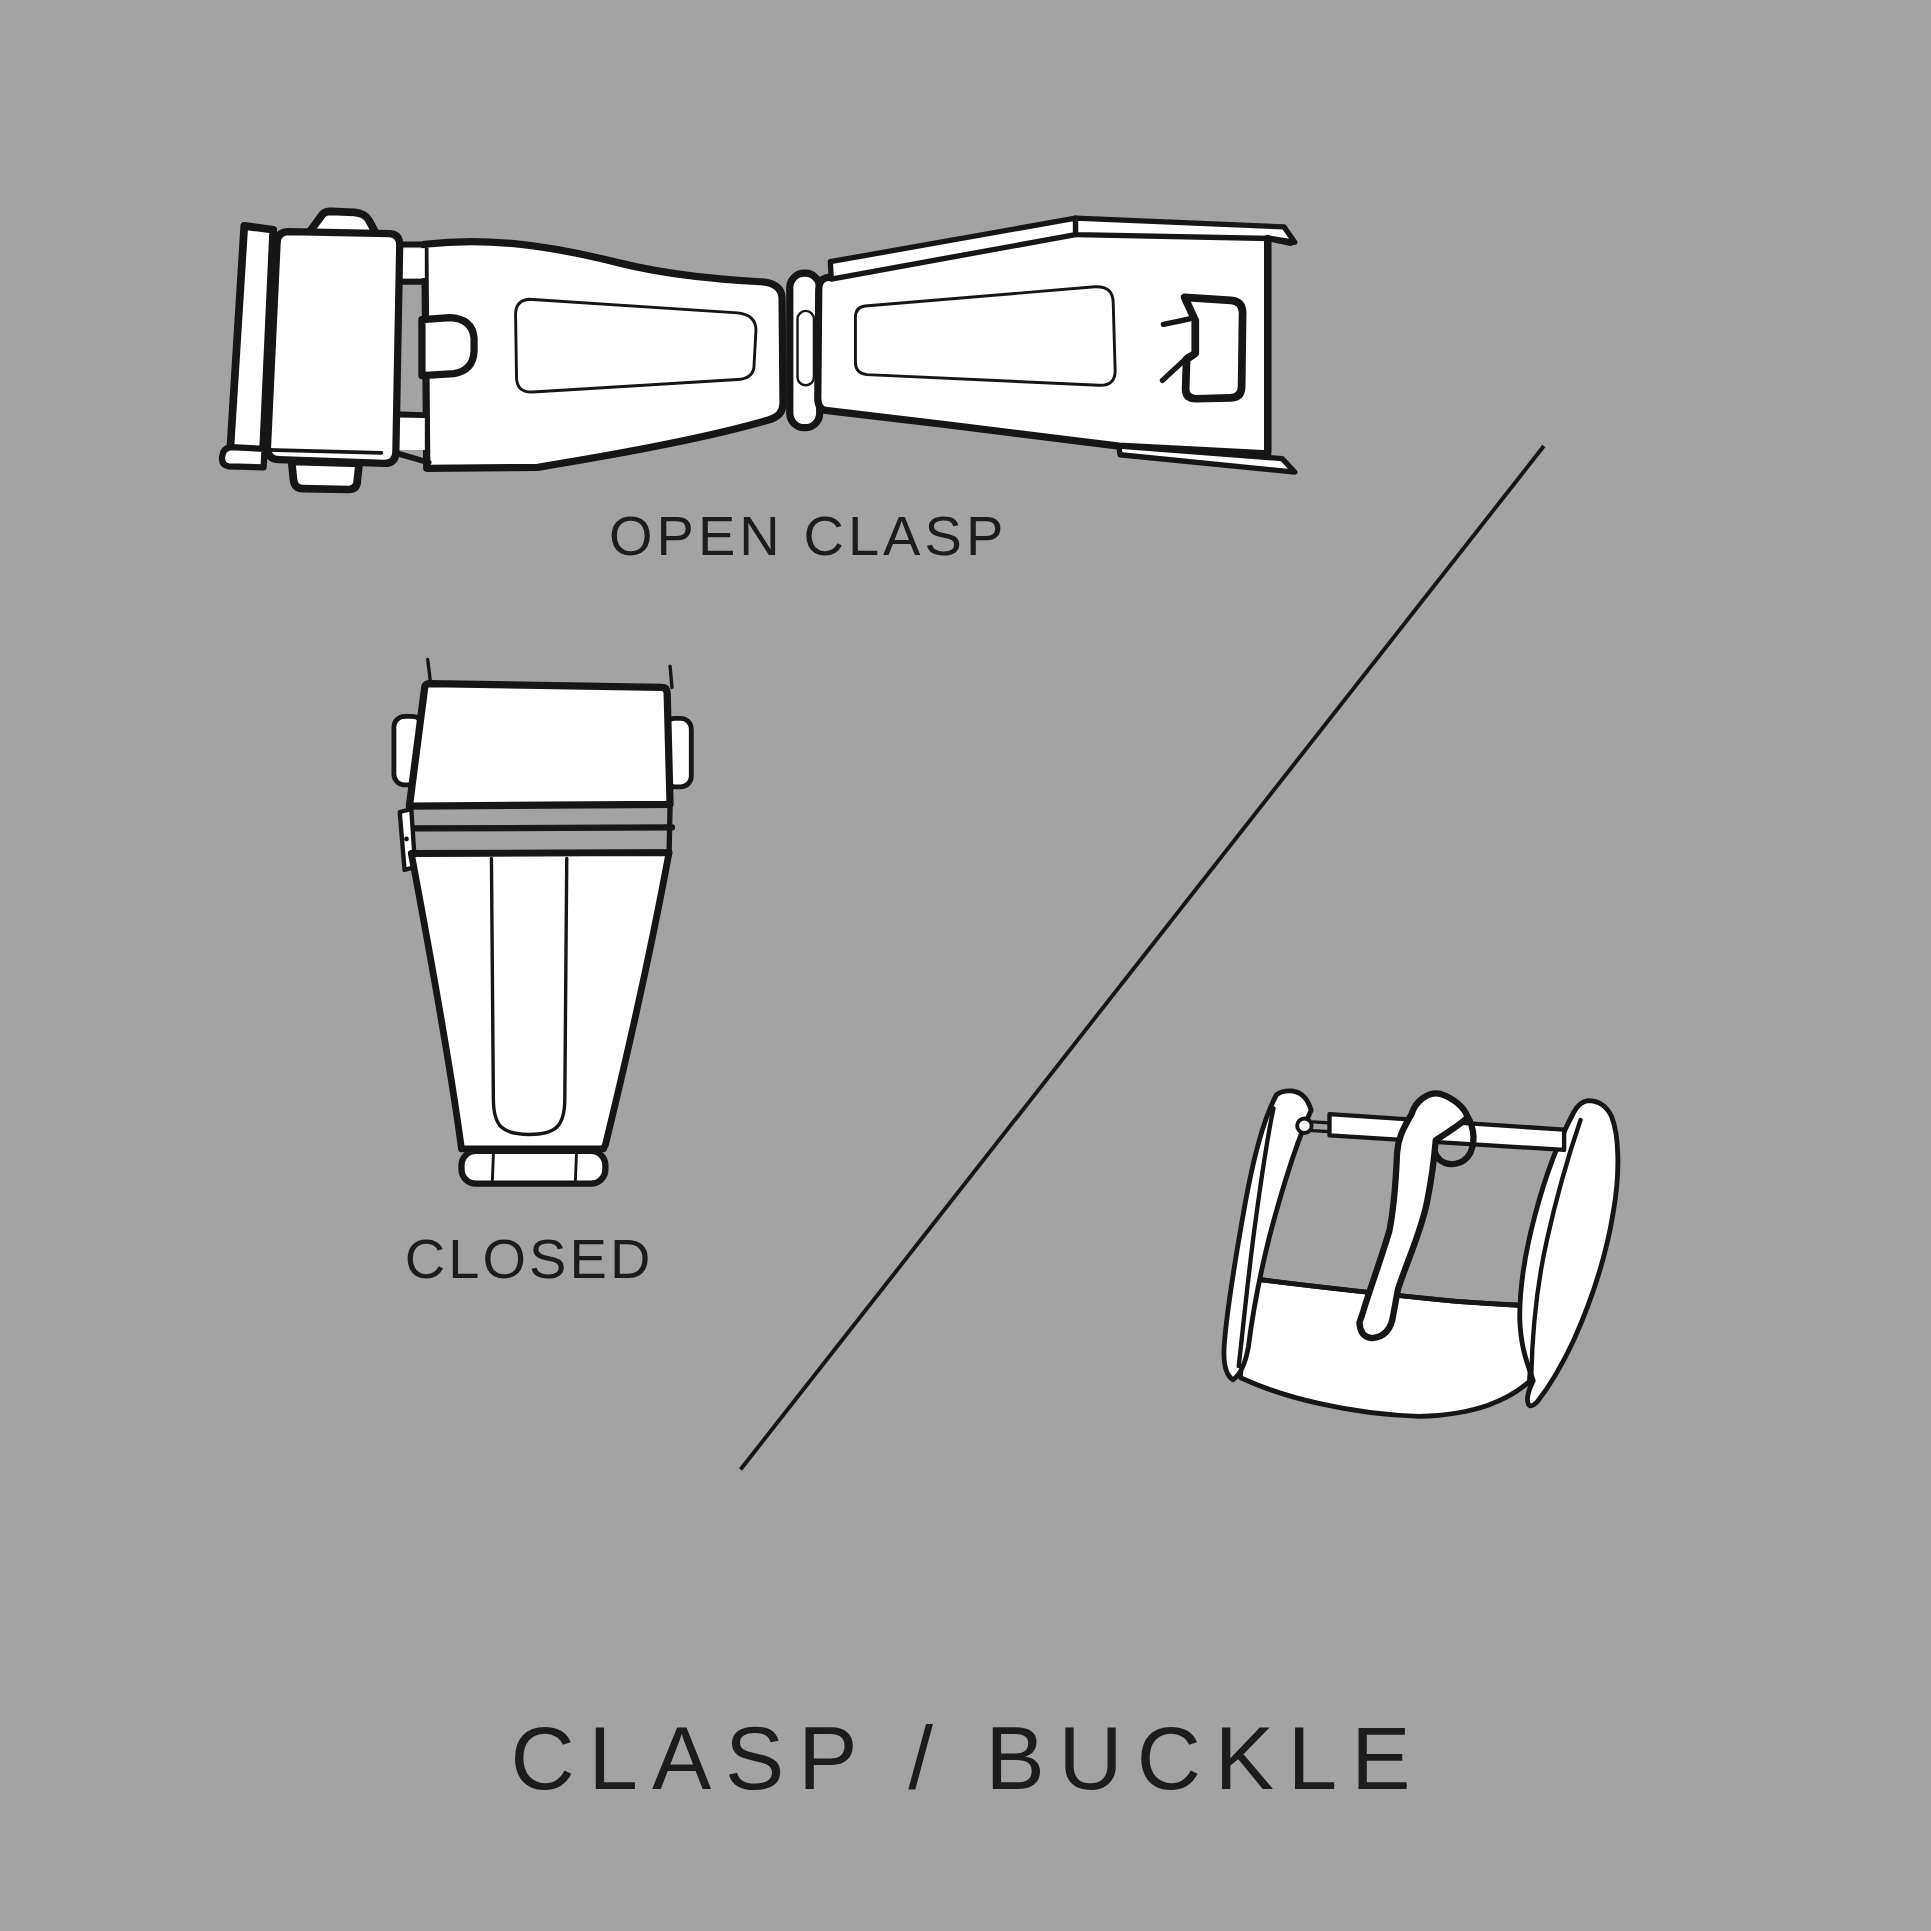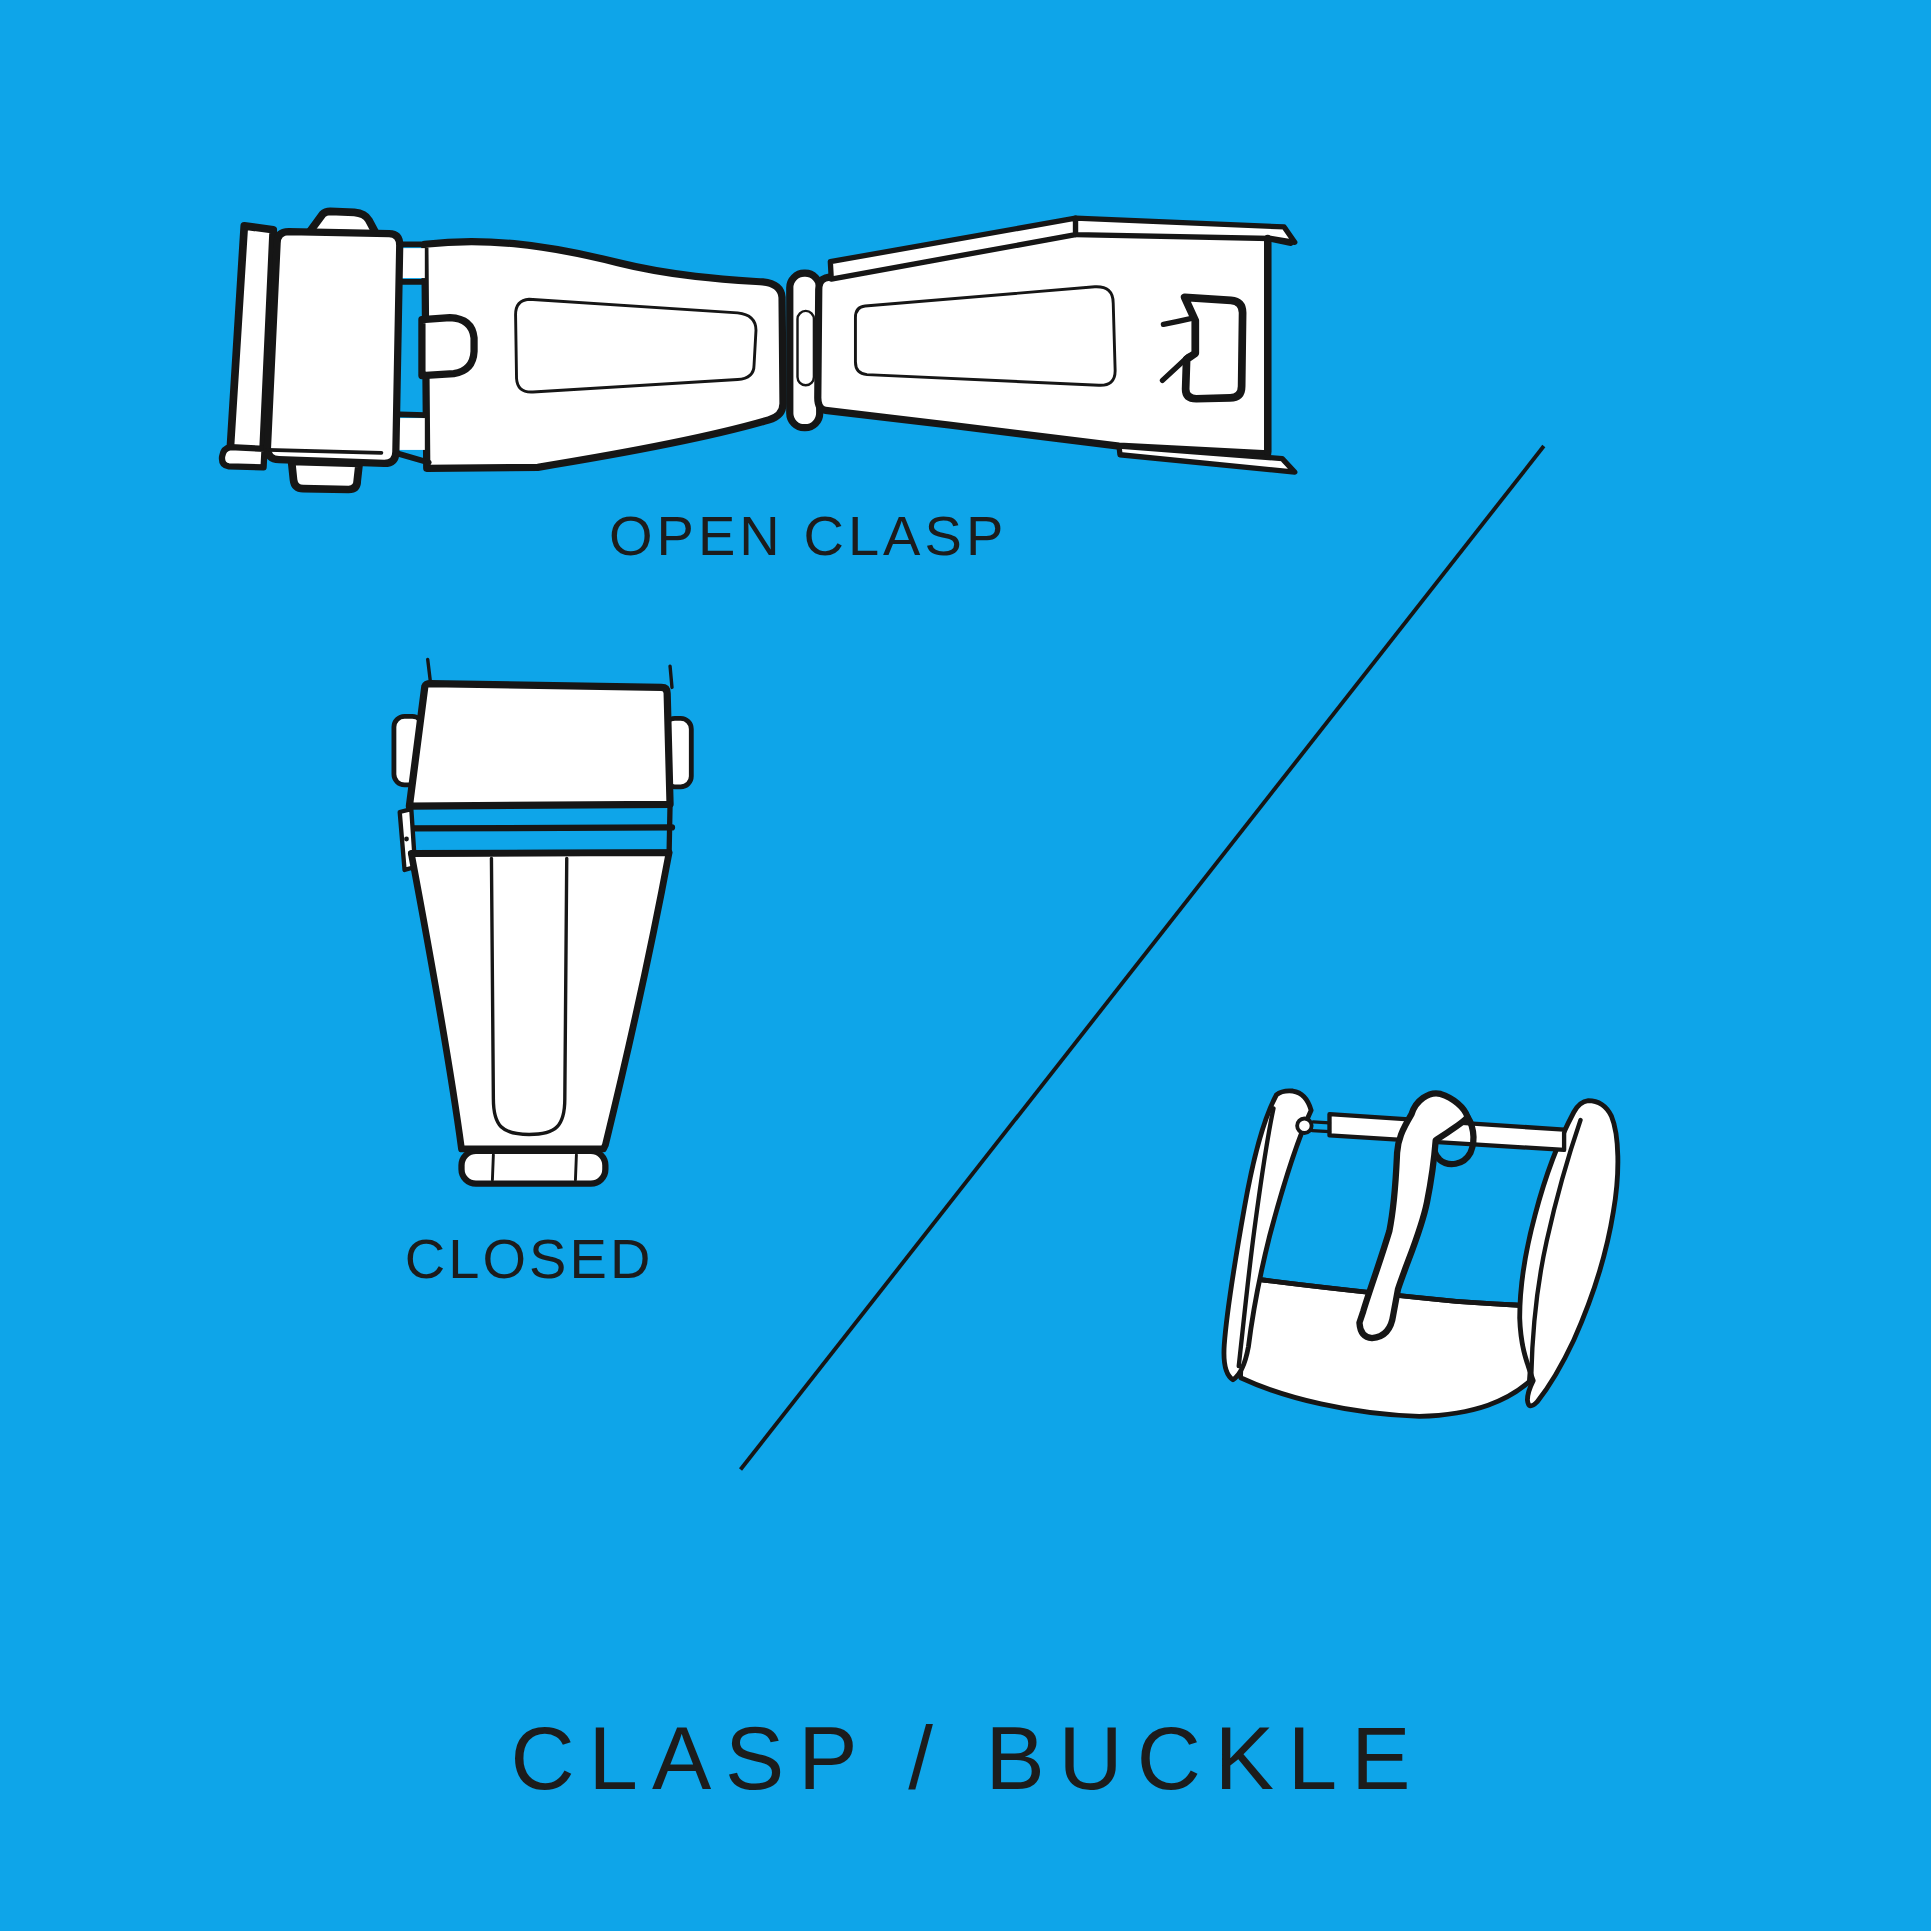--- a/index.html
+++ b/index.html
@@ -1,16 +1,16 @@
 <!DOCTYPE html>
 <html><head>
 <meta charset="utf-8">
 <style>
   html,body{margin:0;padding:0;background:#ffffff;}
-  #page{position:relative;width:1931px;height:1931px;background:#0ea5e9;overflow:hidden;}
+  #page{position:relative;width:1931px;height:1931px;background:#a3a3a3;overflow:hidden;}
   svg{position:absolute;left:0;top:0;}
   .lbl{font-family:"Liberation Sans", sans-serif;fill:#1c1c1c;}
 </style>
 </head>
 <body>
 <div id="page">
 <svg width="1931" height="1931" viewBox="0 0 2000 2000">
   <g fill="none" stroke="#161616" stroke-linecap="round" stroke-linejoin="round">
 
     <g id="openclasp">

